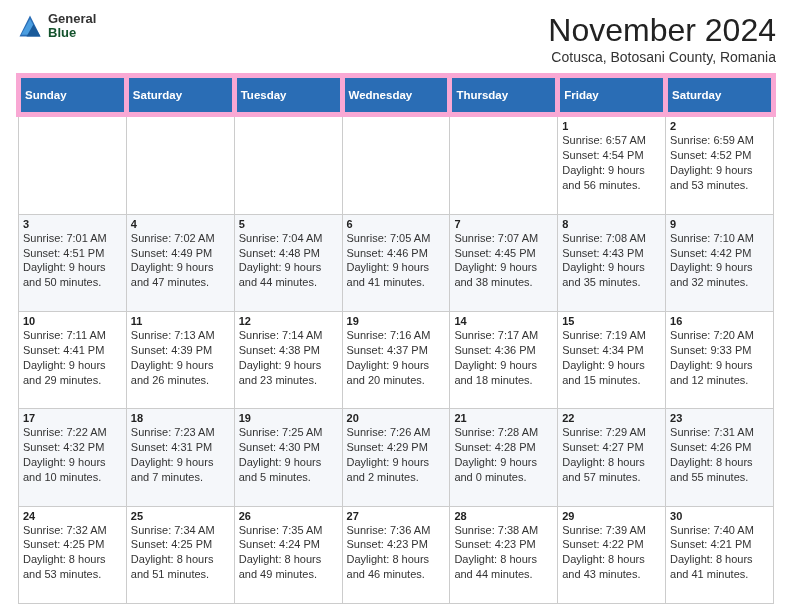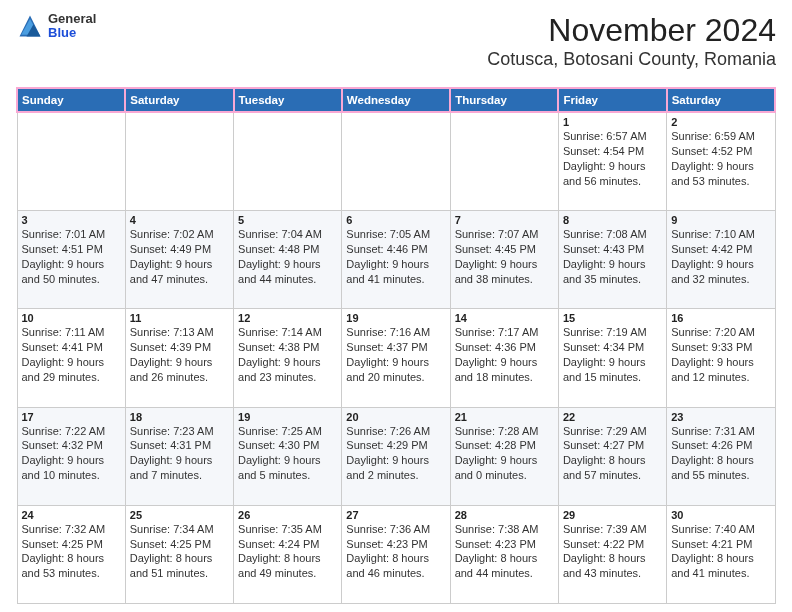--- a/index.html
+++ b/index.html
@@ -9,73 +9,72 @@
       font-family: Arial, sans-serif;
       background: #fff;
       overflow: hidden;
     }
     .page {
       width: 792px;
       height: 612px;
       padding: 12px 16px 8px 16px;
       display: flex;
       flex-direction: column;
-      gap: 9px;
     }
     .header {
       display: flex;
       justify-content: space-between;
       align-items: flex-start;
       margin-bottom: 8px;
     }
     .logo {
       display: flex;
       align-items: center;
       gap: 4px;
     }
     .logo-text {
       display: flex;
       flex-direction: column;
       font-size: 13px;
       font-weight: bold;
       line-height: 1.1;
     }
     .logo-general { color: #333; }
-    .logo-blue { color: #1d4ed8; }
+    .logo-blue { color: #14532d; }
     .logo-icon {
       width: 28px;
       height: 28px;
     }
     .title-block {
       text-align: right;
     }
     .month-title {
       font-size: 32px;
       font-weight: normal;
       color: #222;
     }
     .location-title {
-      font-size: 18px;
+      font-size: 14px;
       color: #333;
     }
     .calendar {
       flex: 1;
       border: 1px solid #ccc;
       border-collapse: collapse;
       width: 100%;
       table-layout: fixed;
     }
     .calendar th {
       background: #2a6db5;
       color: #fff;
       font-size: 11.5px;
       font-weight: bold;
-      padding: 5px 4px;
+      padding: 11px 4px;
       text-align: left;
-      border: 2px solid #f9a8d4;
+      border: 5px solid #f9a8d4;
     }
     .calendar td {
       border: 1px solid #ccc;
       vertical-align: top;
       padding: 3px 4px;
       font-size: 9.5px;
       color: #333;
       background: #fff;
       height: 78px;
     }

